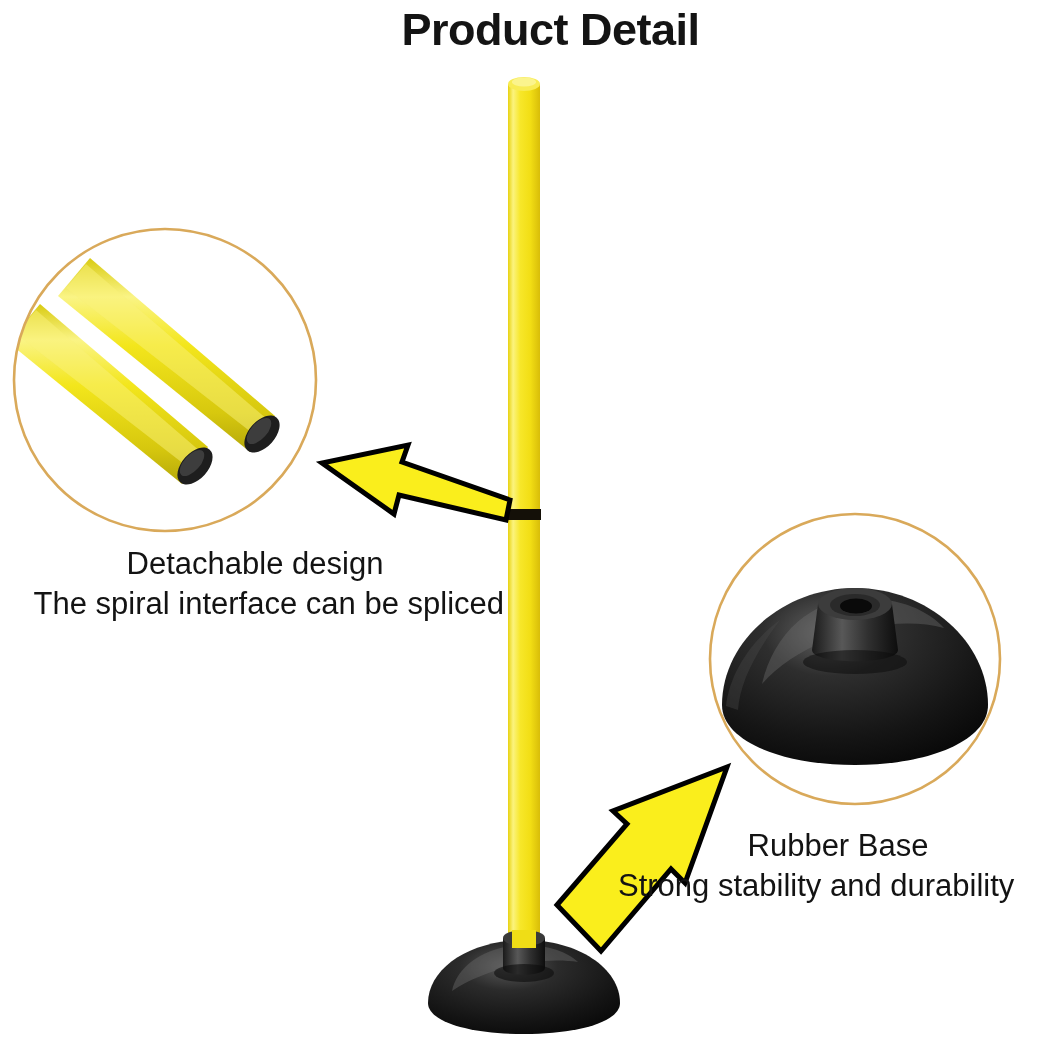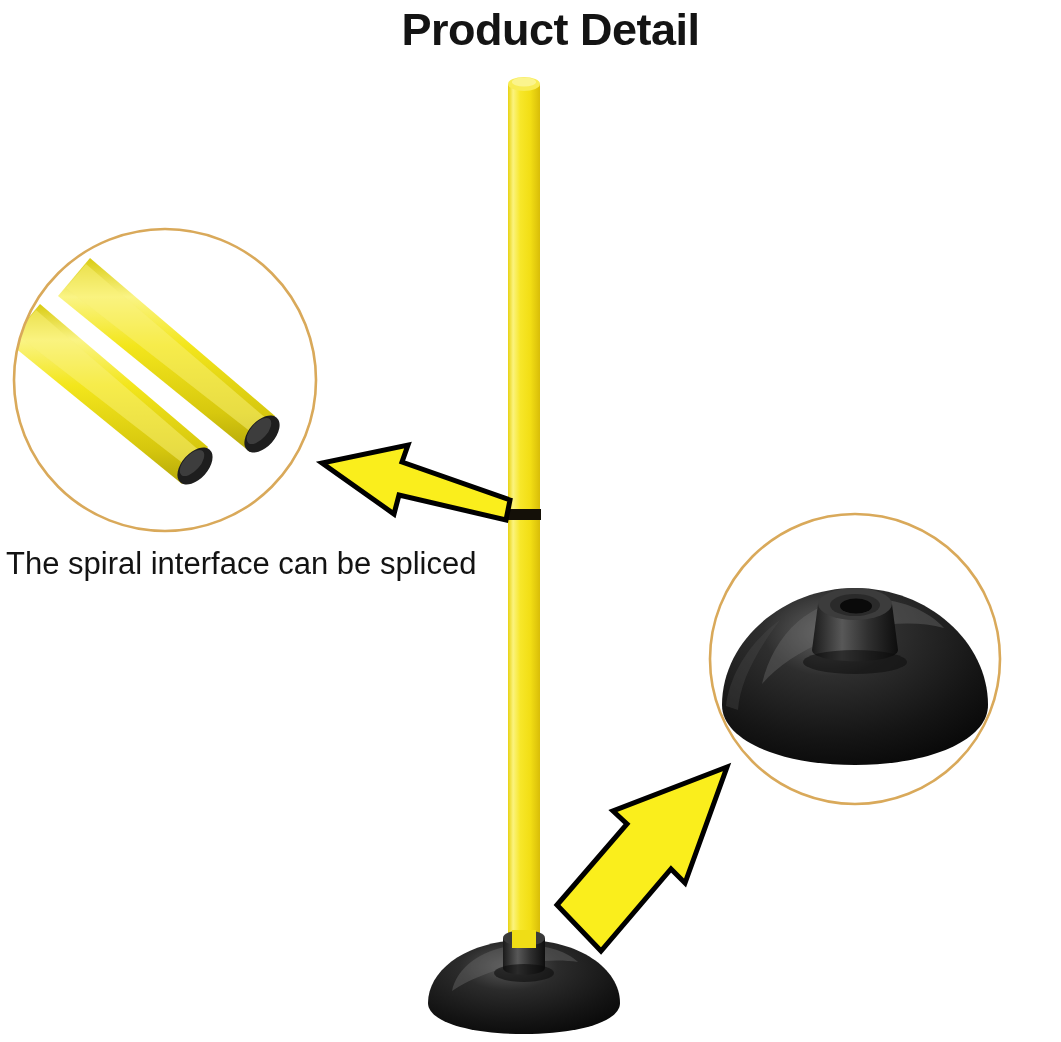--- a/index.html
+++ b/index.html
@@ -193,17 +193,22 @@
                L 627 824
                L 613 811
                L 727 767
                L 685 883
                L 671 869
                L 601 951 Z" fill="#FAEE1C" stroke="#000000" stroke-width="5" stroke-linejoin="miter"></path>
     </g>
   </svg>
 
   <div class="caption left">
+    <span class="l1">Detachable design</span>
     <span class="l2">The spiral interface can be spliced</span>
   </div>
 
+  <div class="caption right">
+    <span class="l1">Rubber Base</span>
+    <span class="l2">Strong stability and durability</span>
+  </div>
 
 </div>
 
 </body></html>

